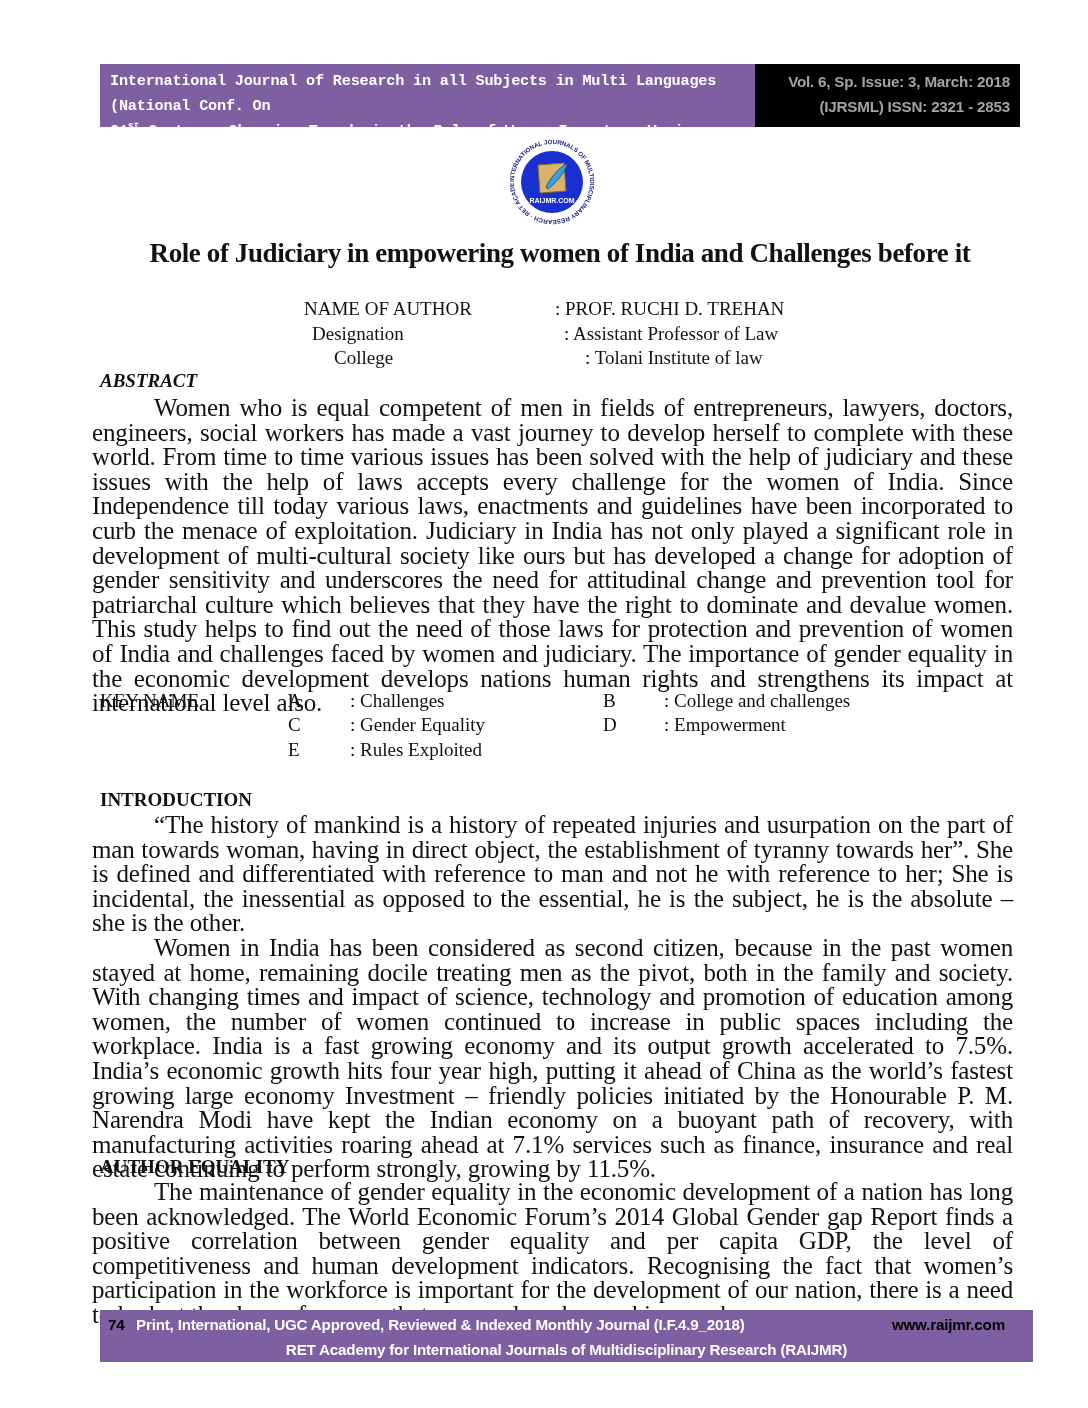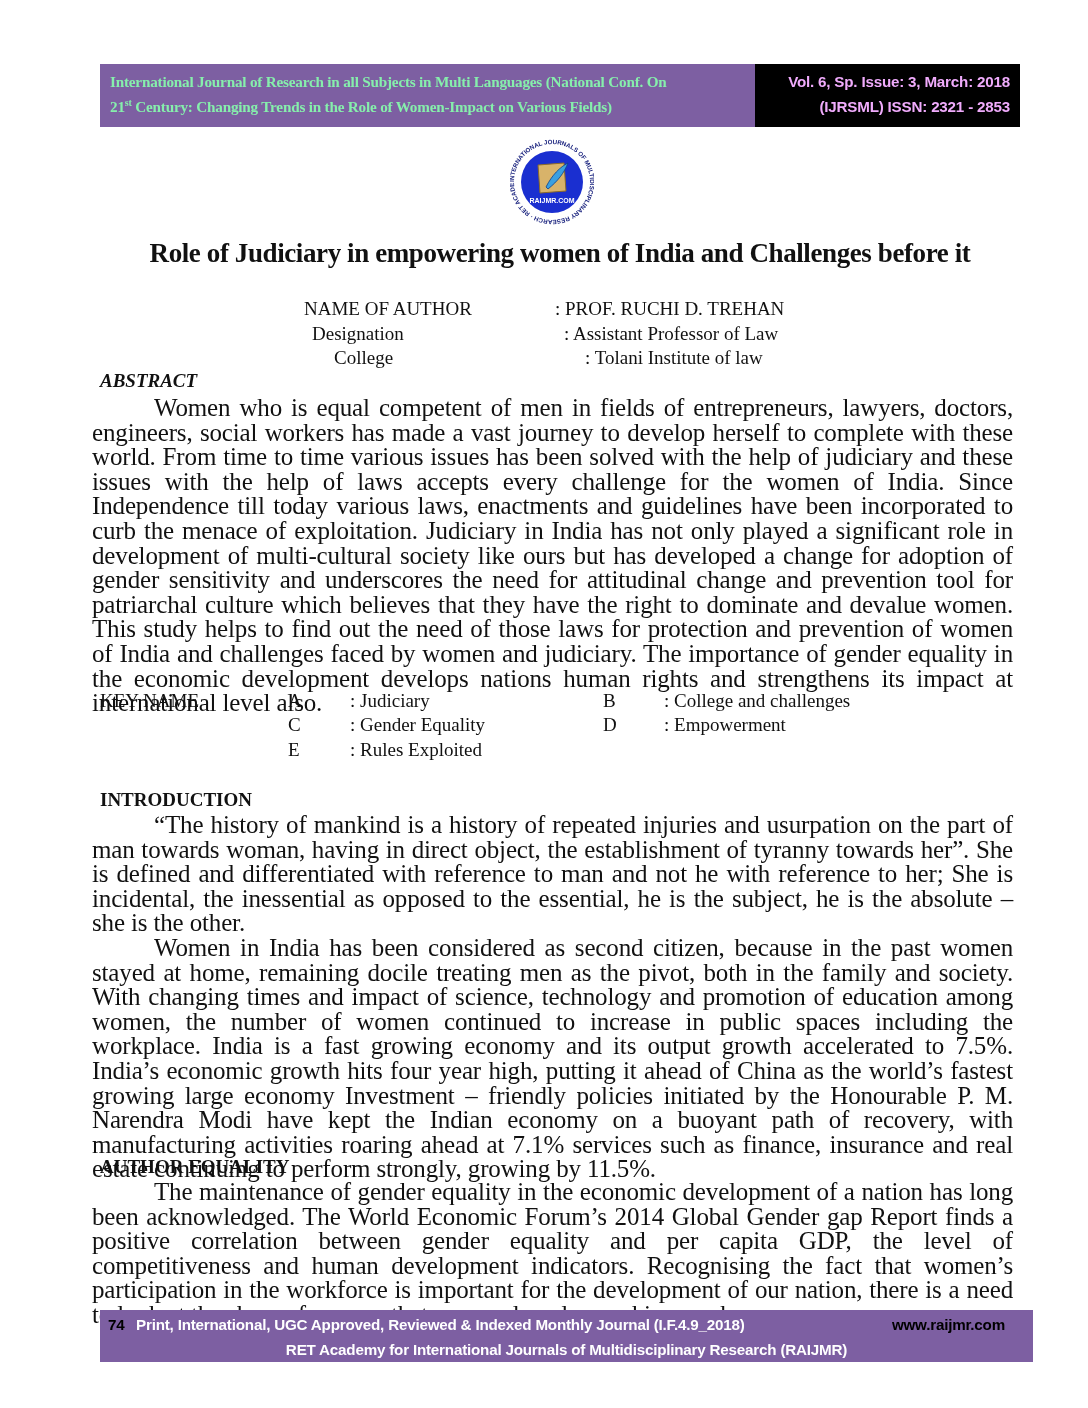--- a/index.html
+++ b/index.html
@@ -6,28 +6,28 @@
   body {
     width: 1088px; height: 1408px; position: relative; overflow: hidden;
     font-family: "Liberation Serif", "DejaVu Serif", serif;
     color: #111;
   }
   .hdr {
     position: absolute; left: 100px; top: 64px; width: 920px; height: 63px;
     display: flex;
   }
   .hdr-left {
-    background: #7d5fa2; color: #86efac; width: 655px; height: 100%;
-    font-family: Liberation Serif, serif; font-weight: bold;
+    background: #7d5fa2; color: #ffffff; width: 655px; height: 100%;
+    font-family: Liberation Mono, monospace; font-weight: bold;
     font-size: 15.2px; line-height: 25px; padding: 5px 0 0 10px; box-sizing: border-box;
     letter-spacing: -0.2px;
   }
   .hdr-left sup { font-size: 10px; line-height: 0; }
   .hdr-right {
-    background: #000; color: #f0abfc; flex: 1; height: 100%;
+    background: #000; color: #a3a3a3; flex: 1; height: 100%;
     font-family: "Liberation Sans", "DejaVu Sans", sans-serif; font-weight: bold;
     font-size: 15.2px; line-height: 25px; padding: 5px 10px 0 0; box-sizing: border-box;
     text-align: right; letter-spacing: -0.2px;
   }
   .logo {
     position: absolute; left: 510px; top: 137px; width: 84px; height: 90px;
   }
   .title {
     position: absolute; left: 0; top: 238px; width: 1120px; text-align: center;
     font-weight: bold; font-size: 27px; letter-spacing: -0.4px;
@@ -107,21 +107,21 @@
   </div>
 </div>
 
 <div class="sec-head abstract-head" style="top:370px">ABSTRACT</div>
 <div class="body-text" style="top:396px">
   <p>Women who is equal competent of men in fields of entrepreneurs, lawyers, doctors, engineers, social workers has made a vast journey to develop herself to complete with these world. From time to time various issues has been solved with the help of judiciary and these issues with the help of laws accepts every challenge for the women of India. Since Independence till today various laws, enactments and guidelines have been incorporated to curb the menace of exploitation. Judiciary in India has not only played a significant role in development of multi-cultural society like ours but has developed a change for adoption of gender sensitivity and underscores the need for attitudinal change and prevention tool for patriarchal culture which believes that they have the right to dominate and devalue women. This study helps to find out the need of those laws for protection and prevention of women of India and challenges faced by women and judiciary. The importance of gender equality in the economic development develops nations human rights and strengthens its impact at international level also.</p>
 </div>
 
 <div class="kw" style="left:100px; top:690px">KEY NAME</div>
 <div class="kw" style="left:288px; top:690px">A</div>
-<div class="kw" style="left:350px; top:690px">: Judiciary</div>
+<div class="kw" style="left:350px; top:690px">: Challenges</div>
 <div class="kw" style="left:603px; top:690px">B</div>
 <div class="kw" style="left:664px; top:690px">: College and challenges</div>
 <div class="kw" style="left:288px; top:714px">C</div>
 <div class="kw" style="left:350px; top:714px">: Gender Equality</div>
 <div class="kw" style="left:603px; top:714px">D</div>
 <div class="kw" style="left:664px; top:714px">: Empowerment</div>
 <div class="kw" style="left:288px; top:739px">E</div>
 <div class="kw" style="left:350px; top:739px">: Rules Exploited</div>
 
 <div class="sec-head" style="top:789px">INTRODUCTION</div>

